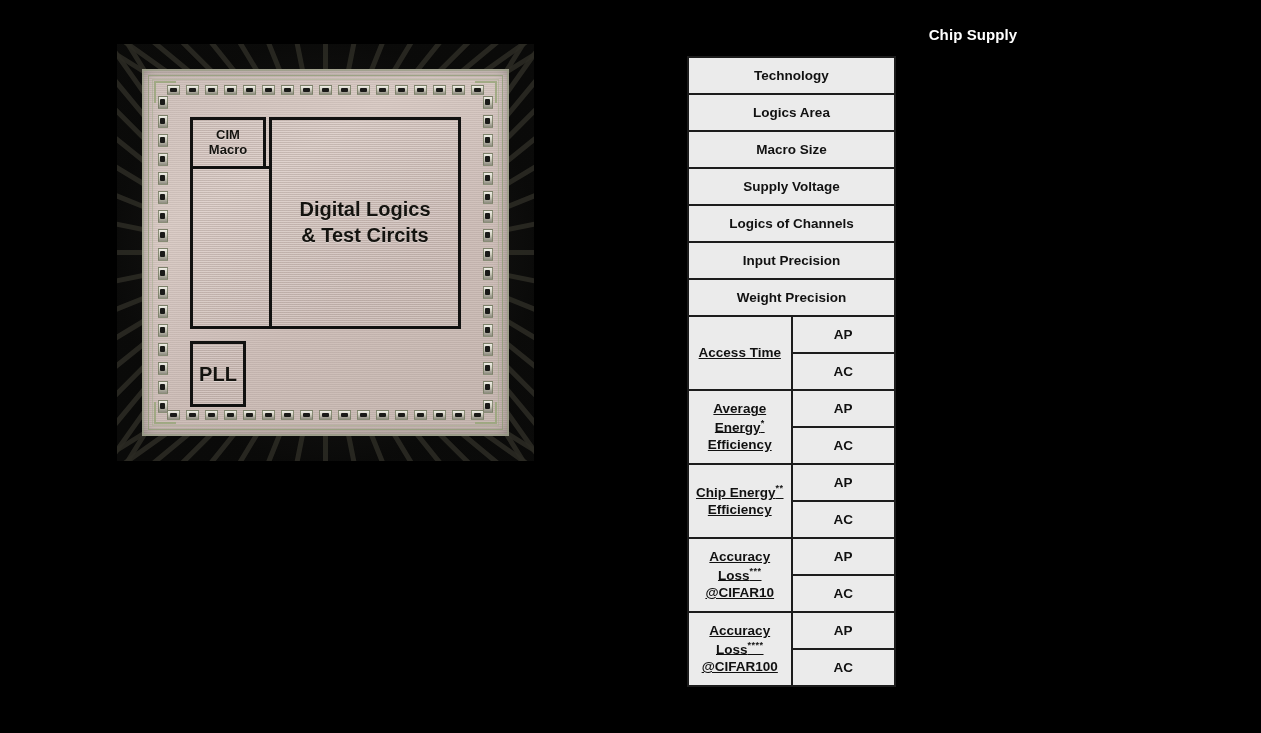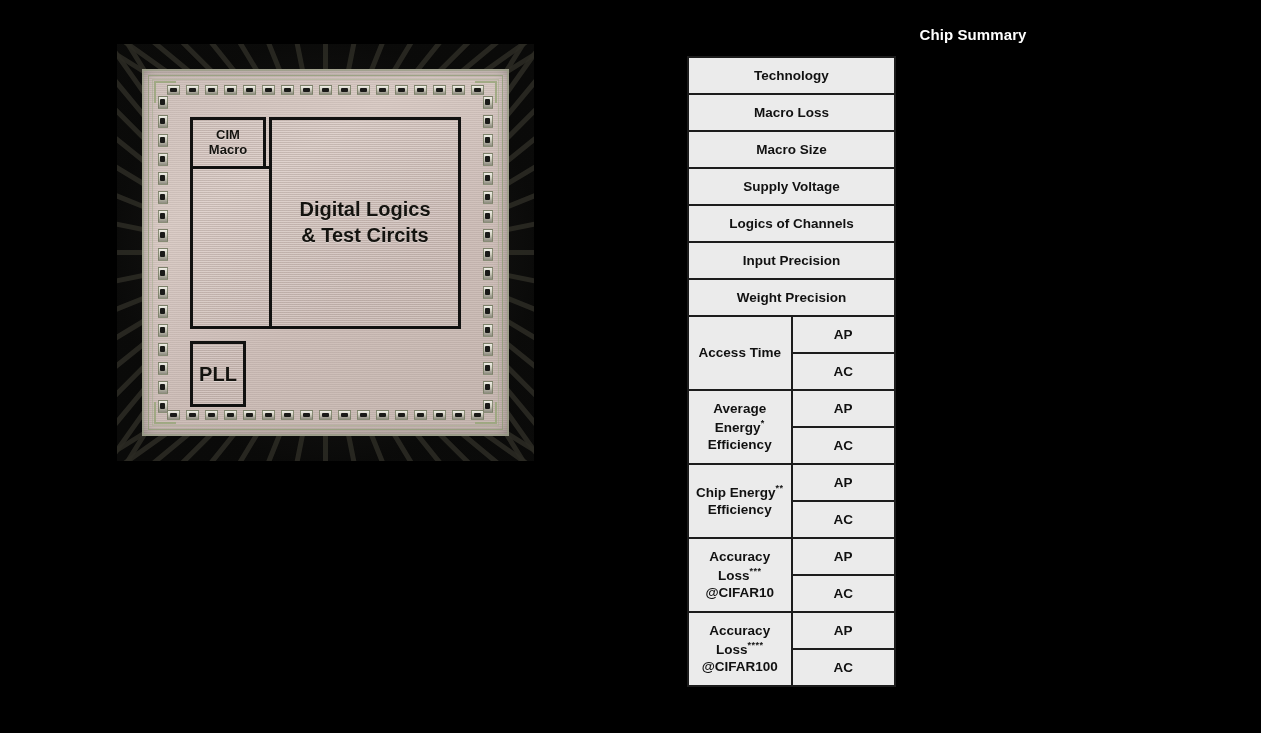--- a/index.html
+++ b/index.html
@@ -197,21 +197,21 @@
     border: 2px solid #1c1c1c;
     color: #111111;
     font-size: 13.5px;
     font-weight: bold;
     text-align: center;
     vertical-align: middle;
     line-height: 1.3;
     padding: 0;
   }
   .row-simple td { height: 35px; margin-top: 12px; }
-  .label-cell { width: 159px; }
+  .label-cell { width: 159px; text-decoration: underline; }
   .mode-cell  { width: 46px; height: 35px; font-size: 14px; }
   .sup {
     font-size: 9px;
     vertical-align: super;
     letter-spacing: 0.5px;
   }
 </style>
 </head>
 <body>
 
@@ -387,29 +387,29 @@
       </div>
 
       <div class="block block-pll">
         <span>PLL</span>
       </div>
 
     </div>
   </div>
 </div>
 
-<div class="summary-title">Chip Summary</div>
+<div class="summary-title">Chip Supply</div>
 
 <table class="summary-table">
   <tbody id="summary-body">
       <tr class="row-simple">
         <td colspan="2">Technology</td>
       </tr>
       <tr class="row-simple">
-        <td colspan="2">Macro Loss</td>
+        <td colspan="2">Logics Area</td>
       </tr>
       <tr class="row-simple">
         <td colspan="2">Macro Size</td>
       </tr>
       <tr class="row-simple">
         <td colspan="2">Supply Voltage</td>
       </tr>
       <tr class="row-simple">
         <td colspan="2">Logics of Channels</td>
       </tr>

